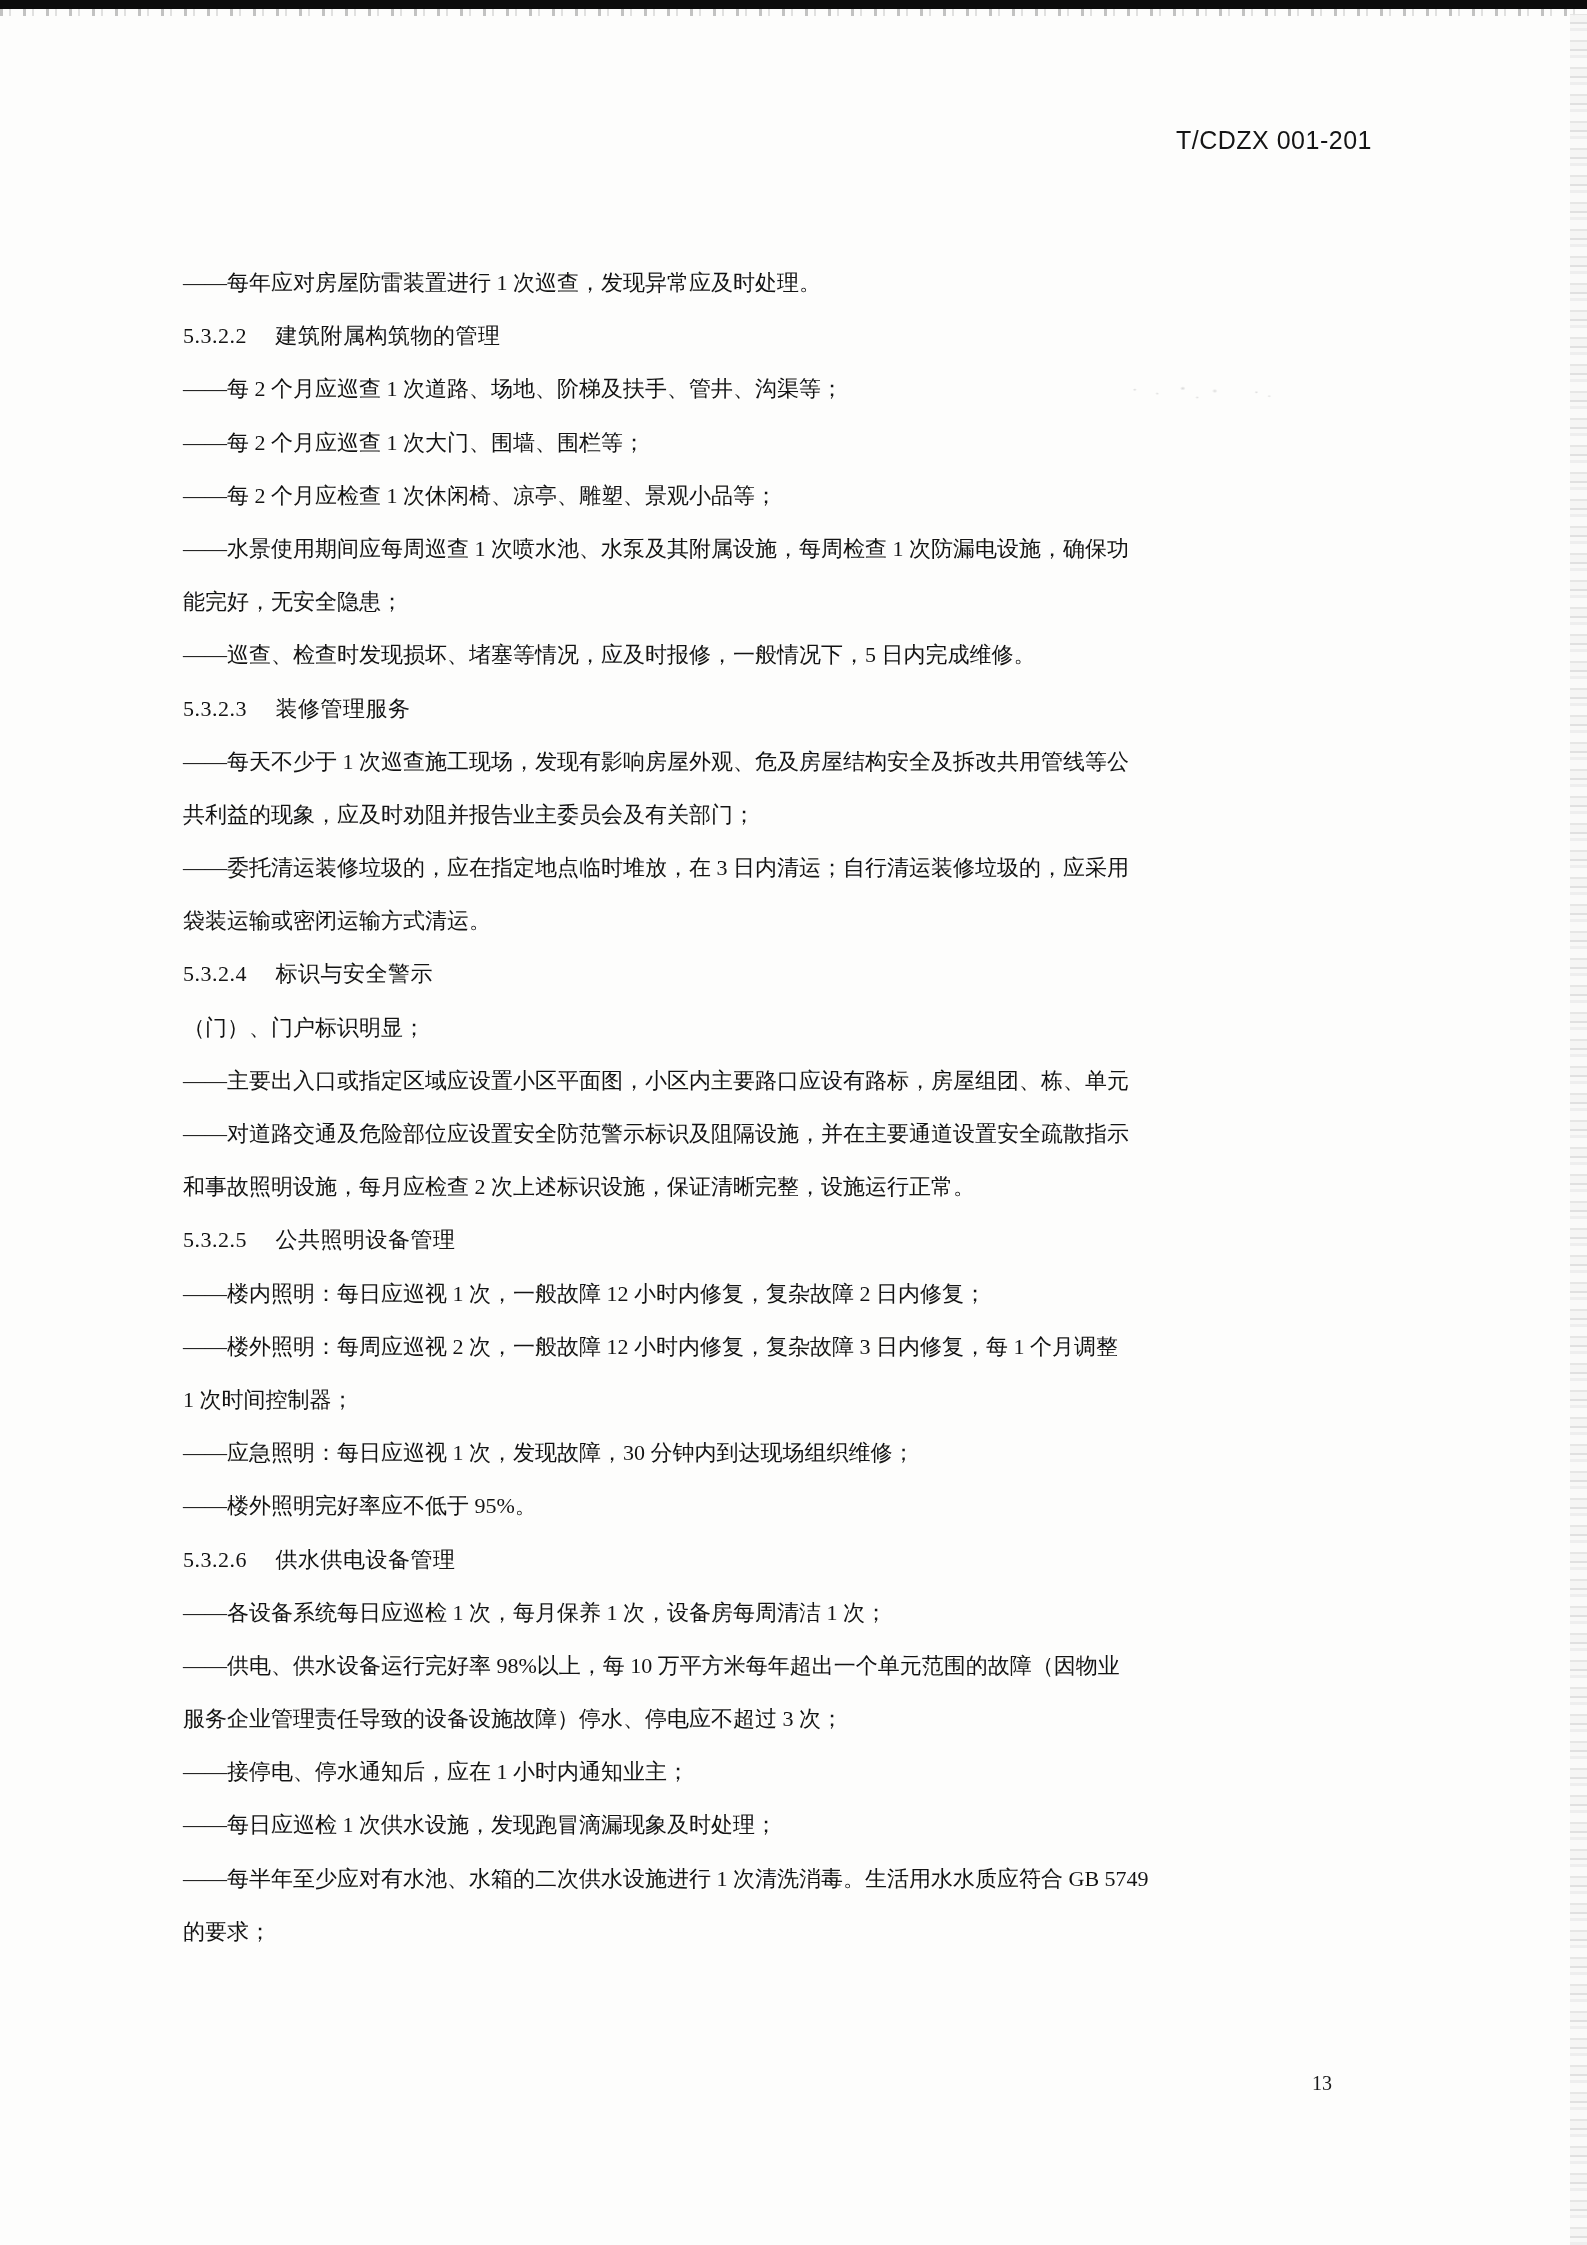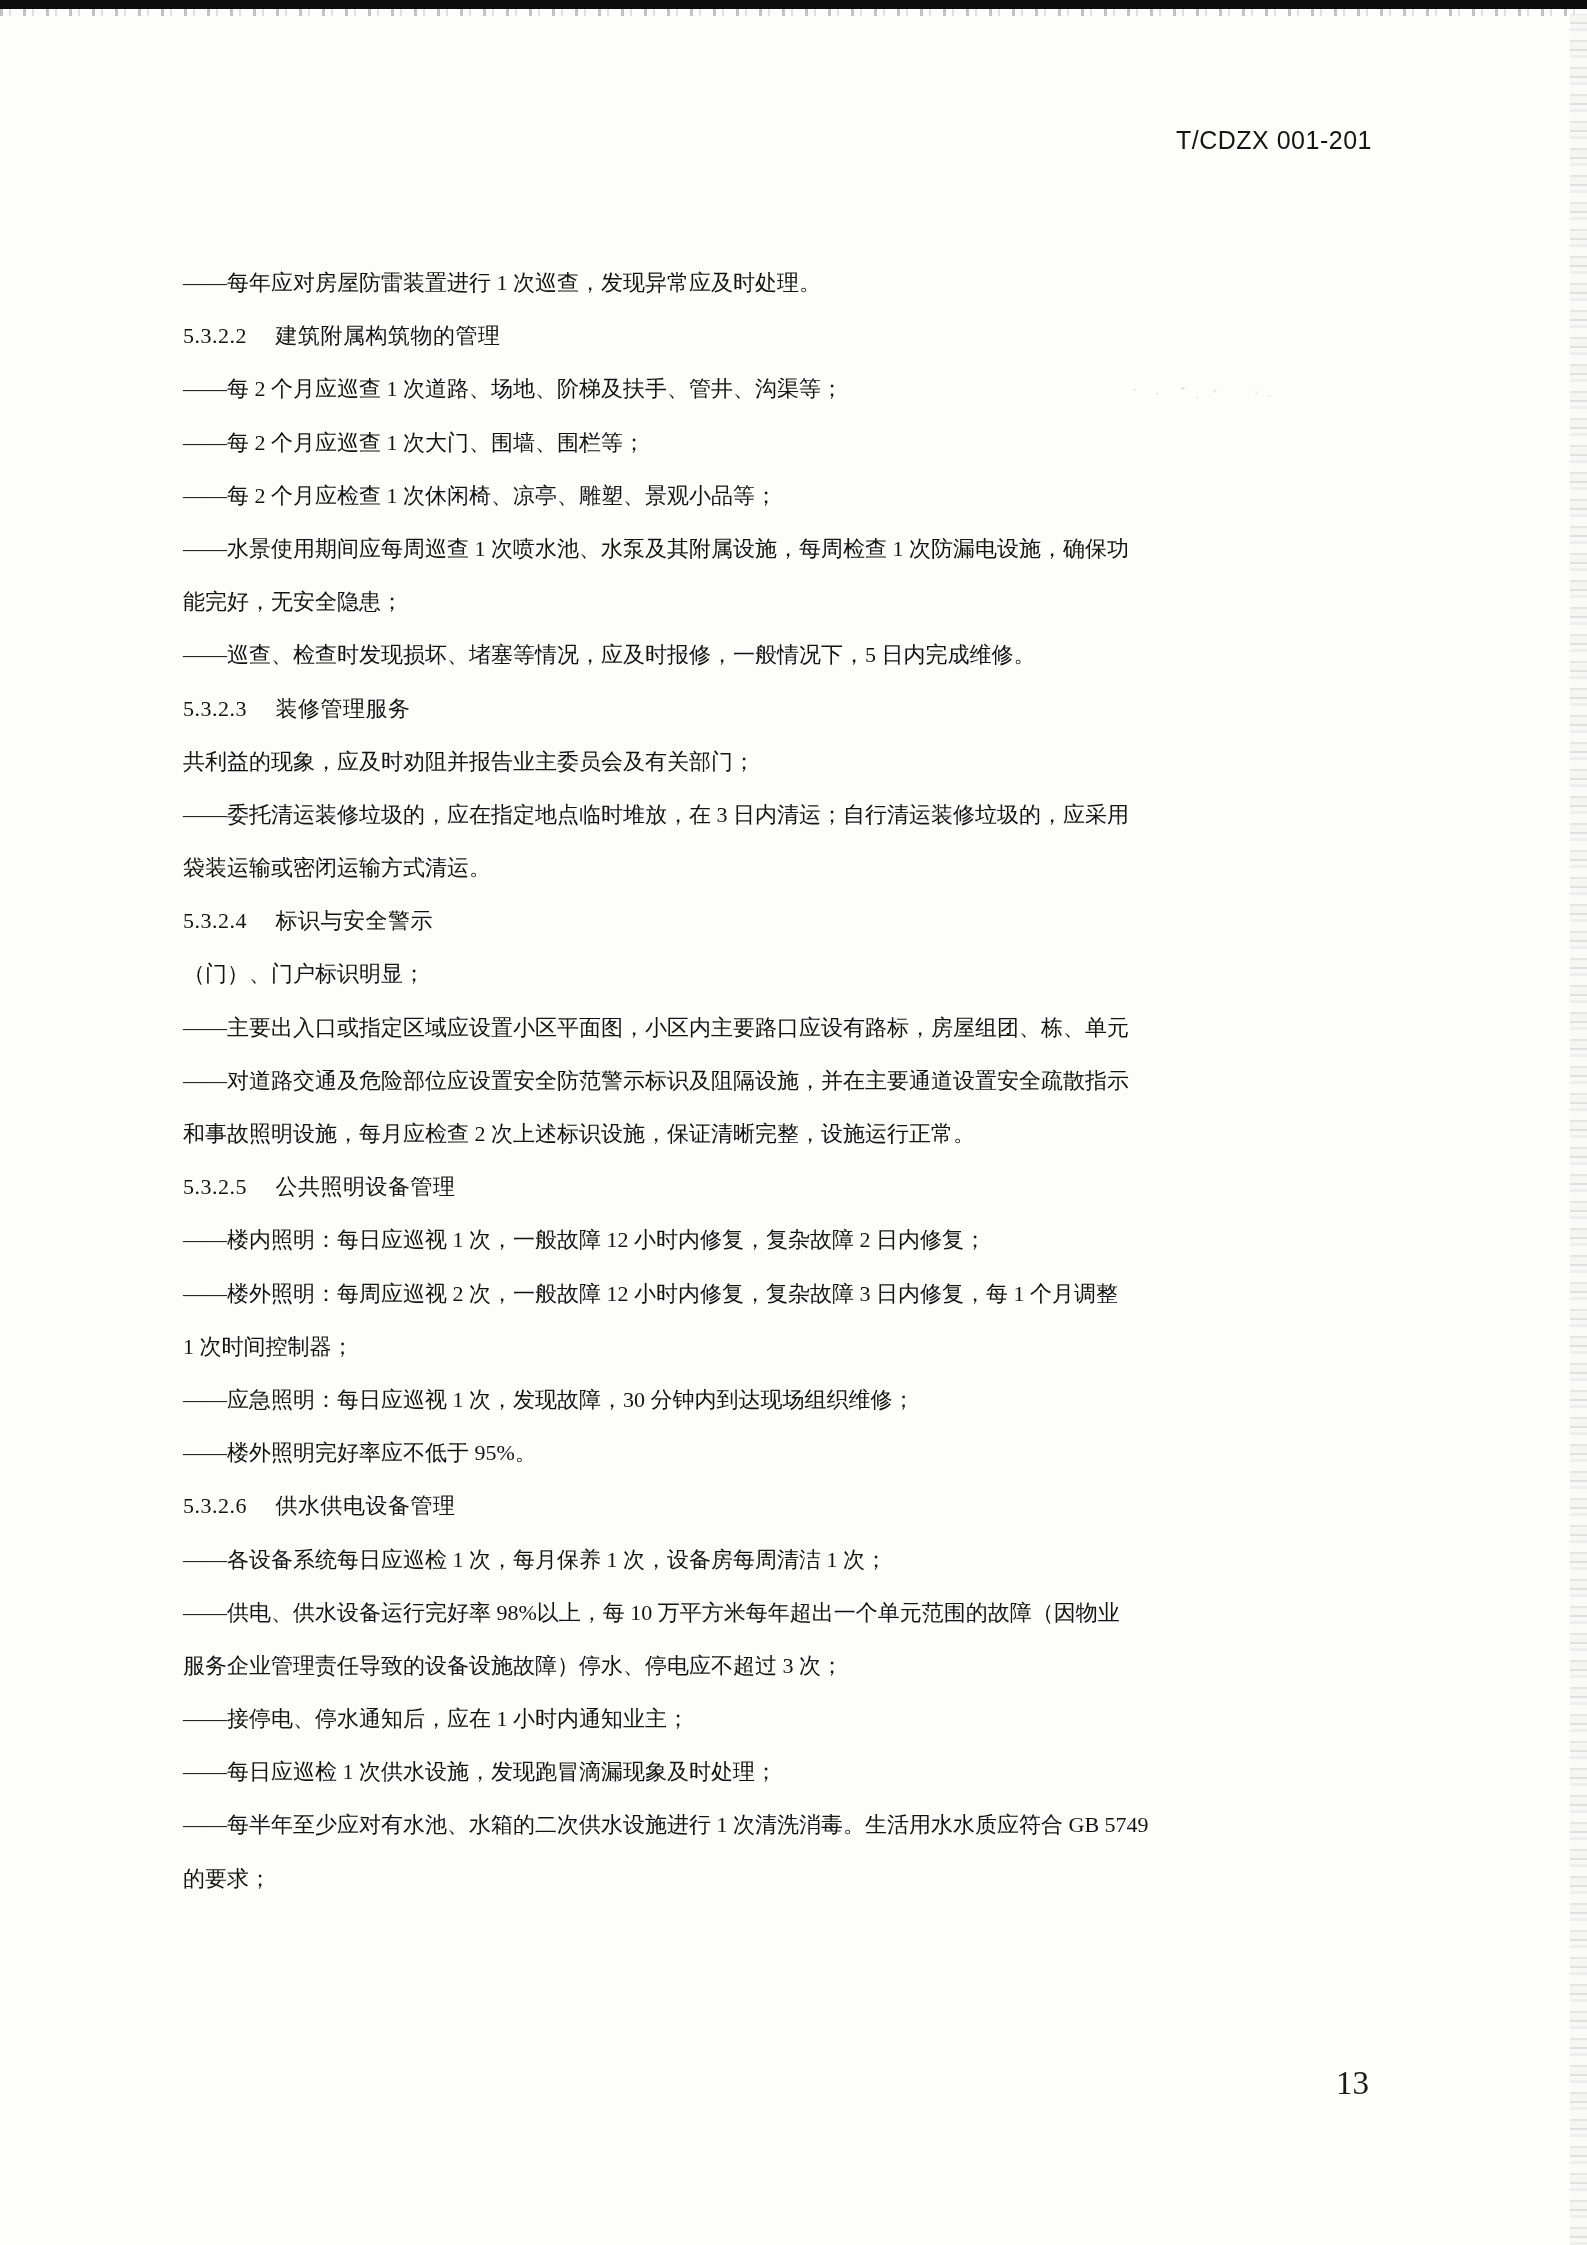--- a/index.html
+++ b/index.html
@@ -64,23 +64,22 @@
     color: #131313;
   }
   .line {
     height: 53.2px; line-height: 53.2px;
     font-size: 22px;
     white-space: pre;
   }
   .line.heading { letter-spacing: 0.5px; }
   .page-number {
     position: absolute; left: 1312px; top: 2066px;
-    font-size: 33px; line-height: 34px;
+    font-size: 20px; line-height: 34px;
     color: #1a1a1a;
-    margin-left: 24px;
   }
 </style>
 </head>
 <body>
 
 <div class="page">
 
   <div class="scan-edge-top"></div>
   <div class="scan-edge-right"></div>
   <div class="scan-smudge"></div>
@@ -91,20 +90,21 @@
 
   <div class="line item">——每年应对房屋防雷装置进行 1 次巡查，发现异常应及时处理。</div>
       <div class="line heading">5.3.2.2　 建筑附属构筑物的管理</div>
       <div class="line item">——每 2 个月应巡查 1 次道路、场地、阶梯及扶手、管井、沟渠等；</div>
       <div class="line item">——每 2 个月应巡查 1 次大门、围墙、围栏等；</div>
       <div class="line item">——每 2 个月应检查 1 次休闲椅、凉亭、雕塑、景观小品等；</div>
       <div class="line item">——水景使用期间应每周巡查 1 次喷水池、水泵及其附属设施，每周检查 1 次防漏电设施，确保功</div>
       <div class="line continuation">能完好，无安全隐患；</div>
       <div class="line item">——巡查、检查时发现损坏、堵塞等情况，应及时报修，一般情况下，5 日内完成维修。</div>
       <div class="line heading">5.3.2.3　 装修管理服务</div>
+      <div class="line item">——每天不少于 1 次巡查施工现场，发现有影响房屋外观、危及房屋结构安全及拆改共用管线等公</div>
       <div class="line continuation">共利益的现象，应及时劝阻并报告业主委员会及有关部门；</div>
       <div class="line item">——委托清运装修垃圾的，应在指定地点临时堆放，在 3 日内清运；自行清运装修垃圾的，应采用</div>
       <div class="line continuation">袋装运输或密闭运输方式清运。</div>
       <div class="line heading">5.3.2.4　 标识与安全警示</div>
       <div class="line continuation">（门）、门户标识明显；</div>
       <div class="line item">——主要出入口或指定区域应设置小区平面图，小区内主要路口应设有路标，房屋组团、栋、单元</div>
       <div class="line item">——对道路交通及危险部位应设置安全防范警示标识及阻隔设施，并在主要通道设置安全疏散指示</div>
       <div class="line continuation">和事故照明设施，每月应检查 2 次上述标识设施，保证清晰完整，设施运行正常。</div>
       <div class="line heading">5.3.2.5　 公共照明设备管理</div>
       <div class="line item">——楼内照明：每日应巡视 1 次，一般故障 12 小时内修复，复杂故障 2 日内修复；</div>

